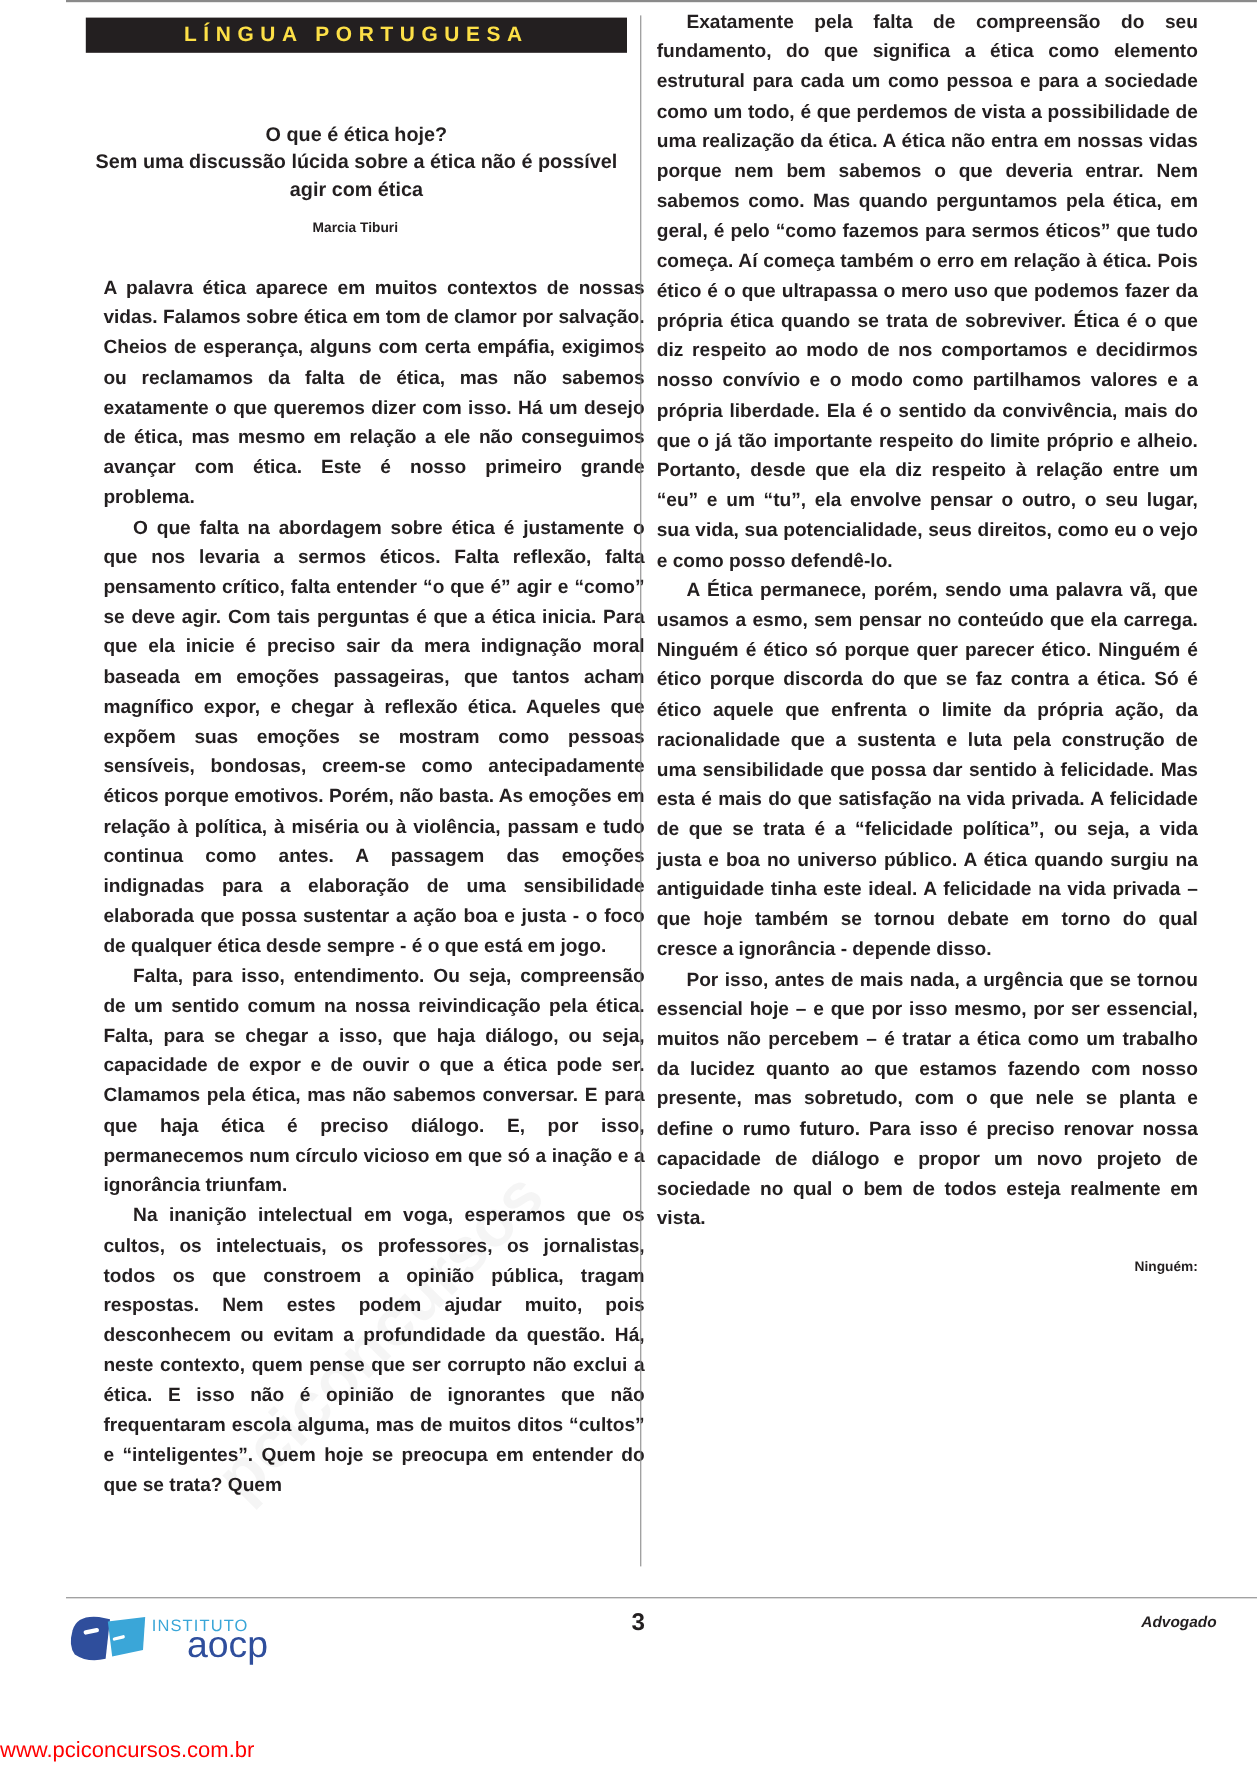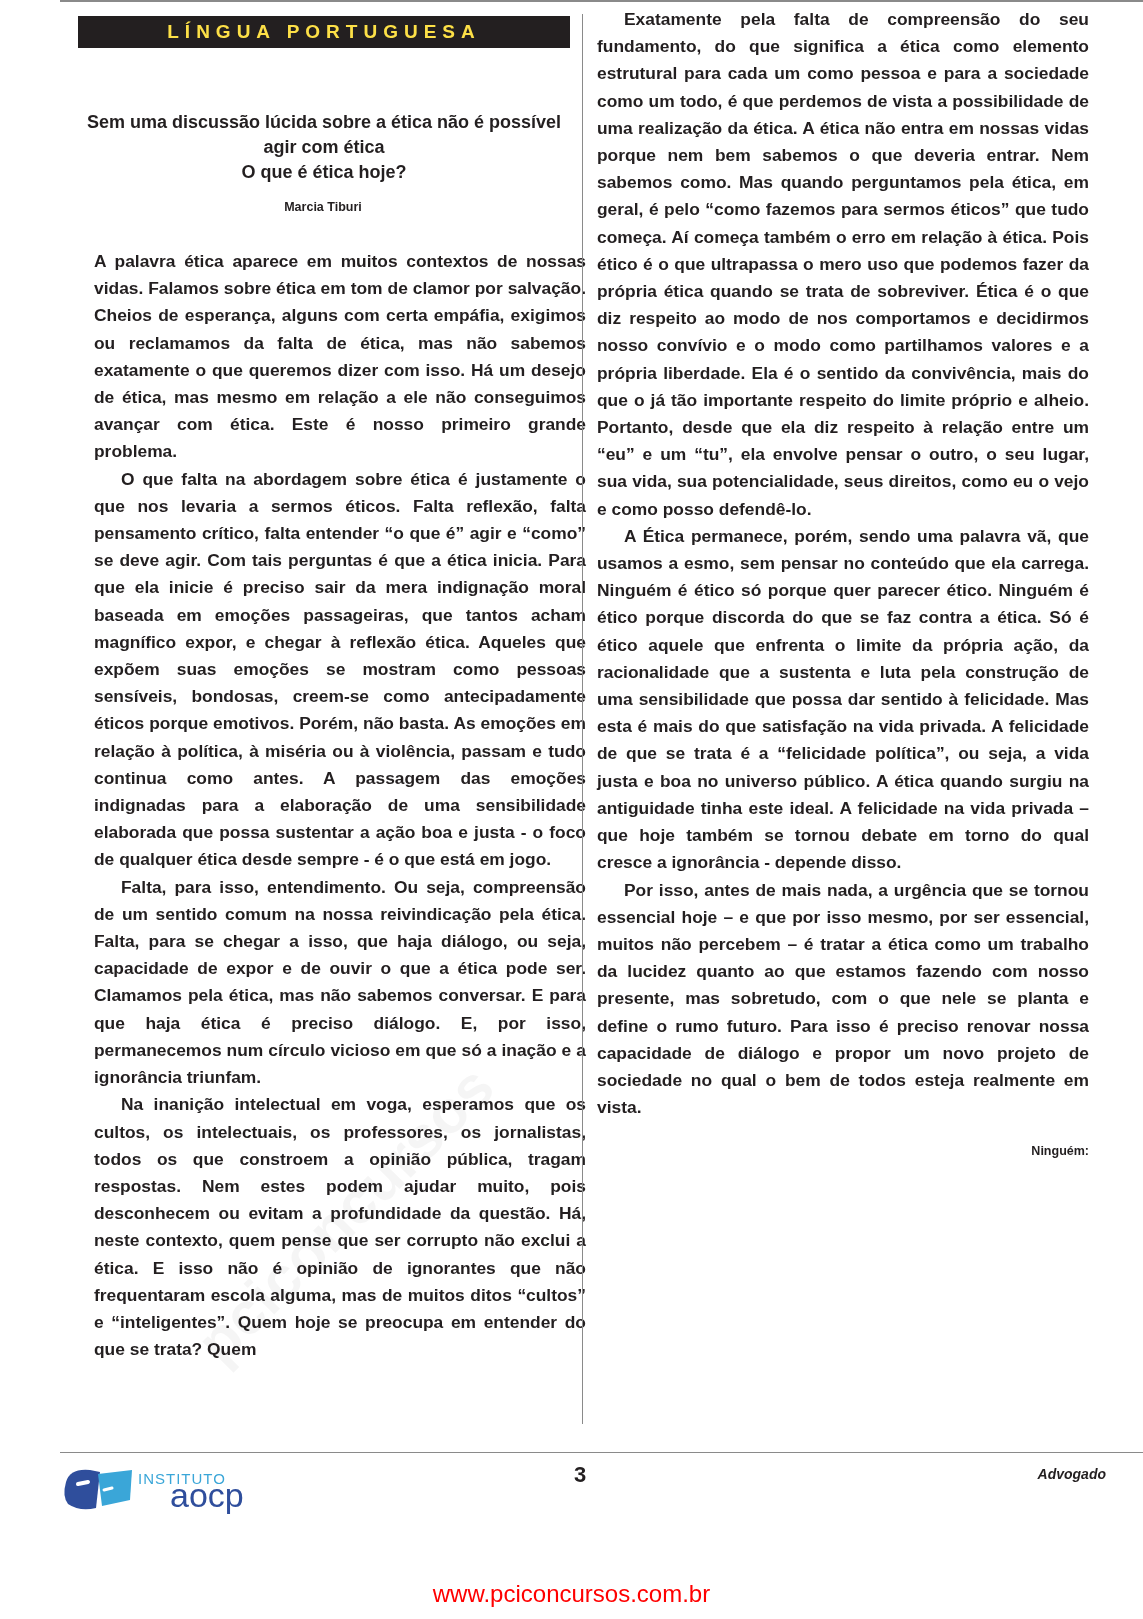--- a/index.html
+++ b/index.html
@@ -20,35 +20,35 @@
          font-weight: bold; font-size: 18px; line-height: 25px; }
   .article-author { position: absolute; left: 78px; top: 200px; width: 490px; text-align: center;
          font-weight: bold; font-size: 12.5px; }
   .source { text-align: right; font-size: 12.5px; line-height: 16px; margin-top: 22px; }
   .footer-rule { position: absolute; left: 60px; right: 0; top: 1452px; height: 1px; background: #8a8a8a; }
   .page-number { position: absolute; left: 574px; top: 1462px; font-size: 22px; font-weight: bold; }
   .footer-role { position: absolute; right: 37px; top: 1466px; font-size: 14px; font-style: italic; font-weight: bold; margin-left: 22px; }
   .logo { position: absolute; left: 60px; top: 1460px; width: 180px; height: 60px; }
   .logo-text-small { position: absolute; left: 78px; top: 10px; font-size: 15px; color: #3aa6d8; letter-spacing: 1px; }
   .logo-text-big { position: absolute; left: 86px; top: 16px; font-size: 34px; color: #2f4e9c; font-weight: normal; margin-left: 24px; }
-  .site-link { position: absolute; left: 0; right: 0; top: 1580px; text-align: center;
-         color: #ff0000; font-size: 24px; }
+  .site-link { position: absolute; left: 0; right: 0; top: 1580px; text-align: left;
+         color: #ff0000; font-size: 20px; }
   .watermark { position: absolute; left: 150px; top: 1180px; font-size: 60px; color: rgba(0,0,0,0.04);
          transform: rotate(-45deg); pointer-events: none; font-weight: bold; }
 </style>
 </head>
 <body>
 
 <div class="top-rule"></div>
 
 <div class="section-banner">LÍNGUA PORTUGUESA</div>
 
 <div class="article-title">
+  <div>O que é ética hoje?</div>
   <div>Sem uma discussão lúcida sobre a ética não é possível agir com ética</div>
-  <div>O que é ética hoje?</div>
 </div>
 
 <div class="article-author">Marcia Tiburi</div>
 
 <div class="col col-left">
   <p>A palavra ética aparece em muitos contextos de nossas vidas. Falamos sobre ética em tom de clamor por salvação. Cheios de esperança, alguns com certa empáfia, exigimos ou reclamamos da falta de ética, mas não sabemos exatamente o que queremos dizer com isso. Há um desejo de ética, mas mesmo em relação a ele não conseguimos avançar com ética. Este é nosso primeiro grande problema.</p>
   <p class="indent">O que falta na abordagem sobre ética é justamente o que nos levaria a sermos éticos. Falta reflexão, falta pensamento crítico, falta entender “o que é” agir e “como” se deve agir. Com tais perguntas é que a ética inicia. Para que ela inicie é preciso sair da mera indignação moral baseada em emoções passageiras, que tantos acham magnífico expor, e chegar à reflexão ética. Aqueles que expõem suas emoções se mostram como pessoas sensíveis, bondosas, creem-se como antecipadamente éticos porque emotivos. Porém, não basta. As emoções em relação à política, à miséria ou à violência, passam e tudo continua como antes. A passagem das emoções indignadas para a elaboração de uma sensibilidade elaborada que possa sustentar a ação boa e justa - o foco de qualquer ética desde sempre - é o que está em jogo.</p>
   <p class="indent">Falta, para isso, entendimento. Ou seja, compreensão de um sentido comum na nossa reivindicação pela ética. Falta, para se chegar a isso, que haja diálogo, ou seja, capacidade de expor e de ouvir o que a ética pode ser. Clamamos pela ética, mas não sabemos conversar. E para que haja ética é preciso diálogo. E, por isso, permanecemos num círculo vicioso em que só a inação e a ignorância triunfam.</p>
   <p class="indent">Na inanição intelectual em voga, esperamos que os cultos, os intelectuais, os professores, os jornalistas, todos os que constroem a opinião pública, tragam respostas. Nem estes podem ajudar muito, pois desconhecem ou evitam a profundidade da questão. Há, neste contexto, quem pense que ser corrupto não exclui a ética. E isso não é opinião de ignorantes que não frequentaram escola alguma, mas de muitos ditos “cultos” e “inteligentes”. Quem hoje se preocupa em entender do que se trata? Quem</p>
 </div>

